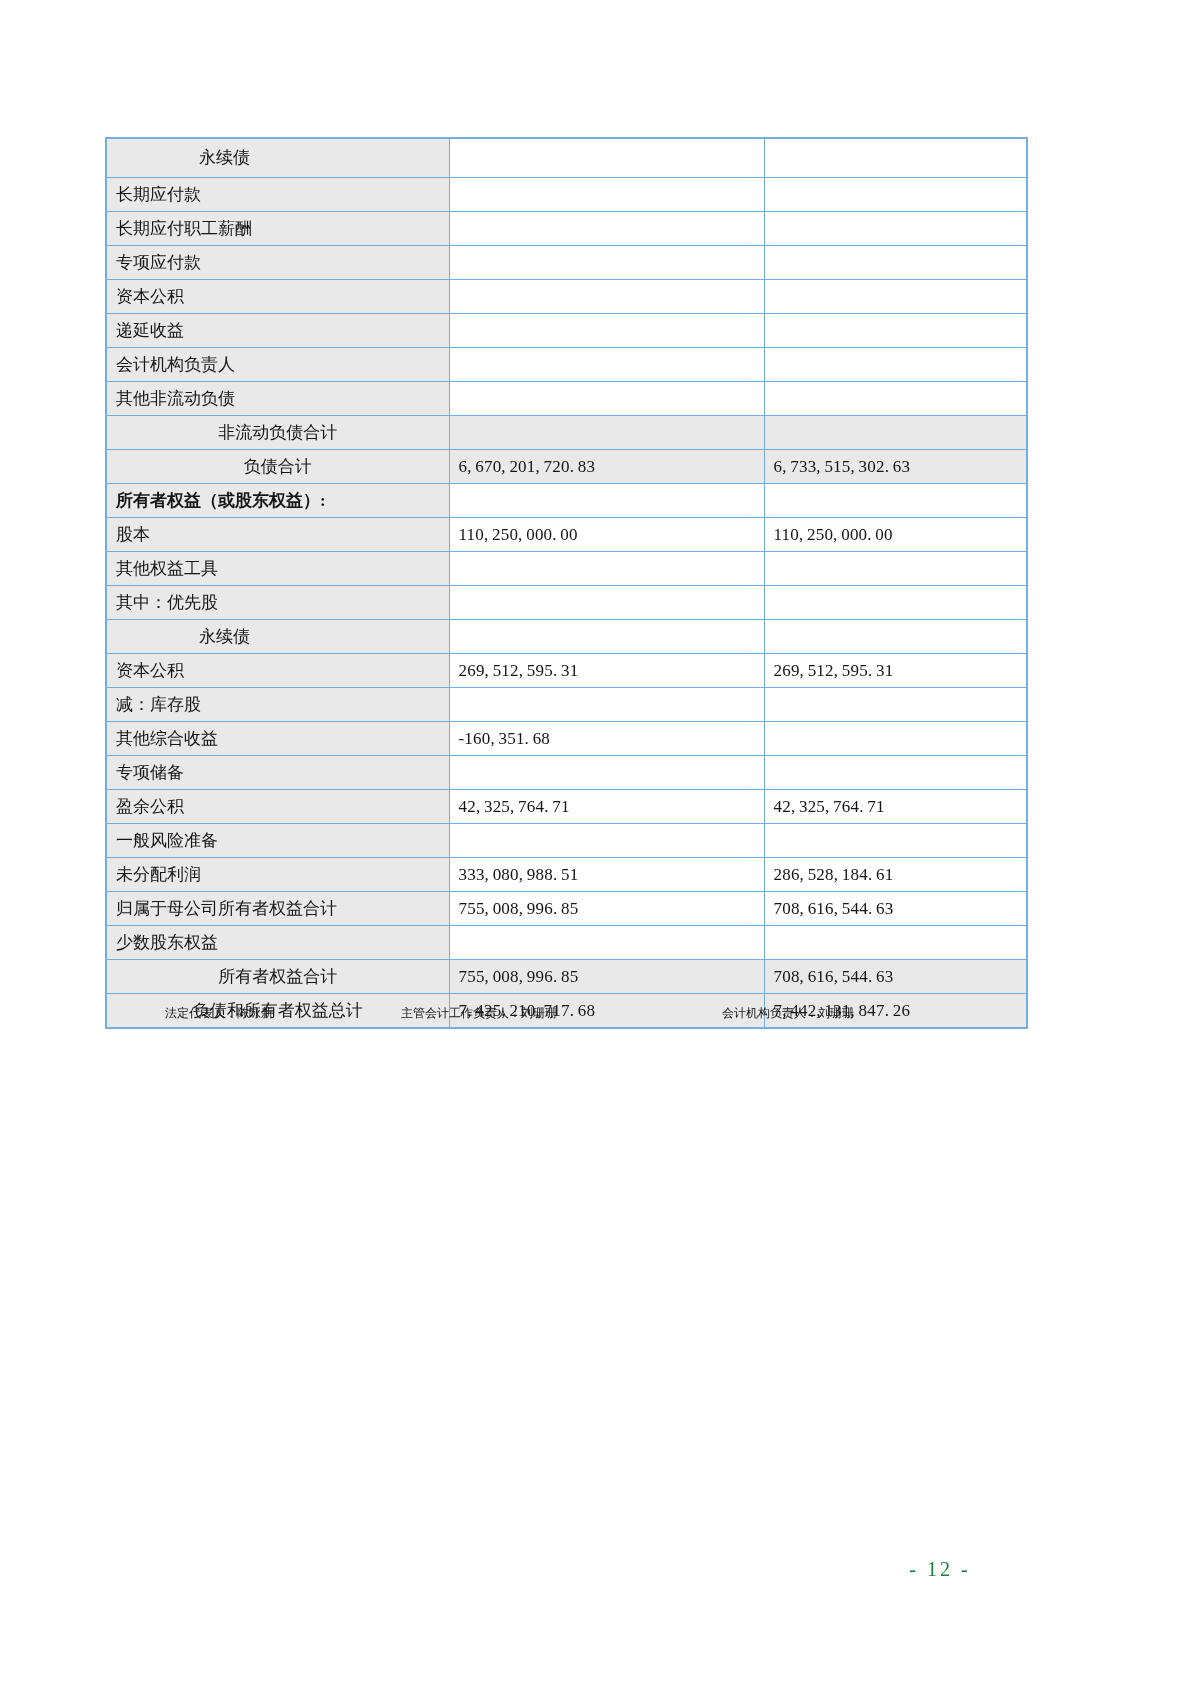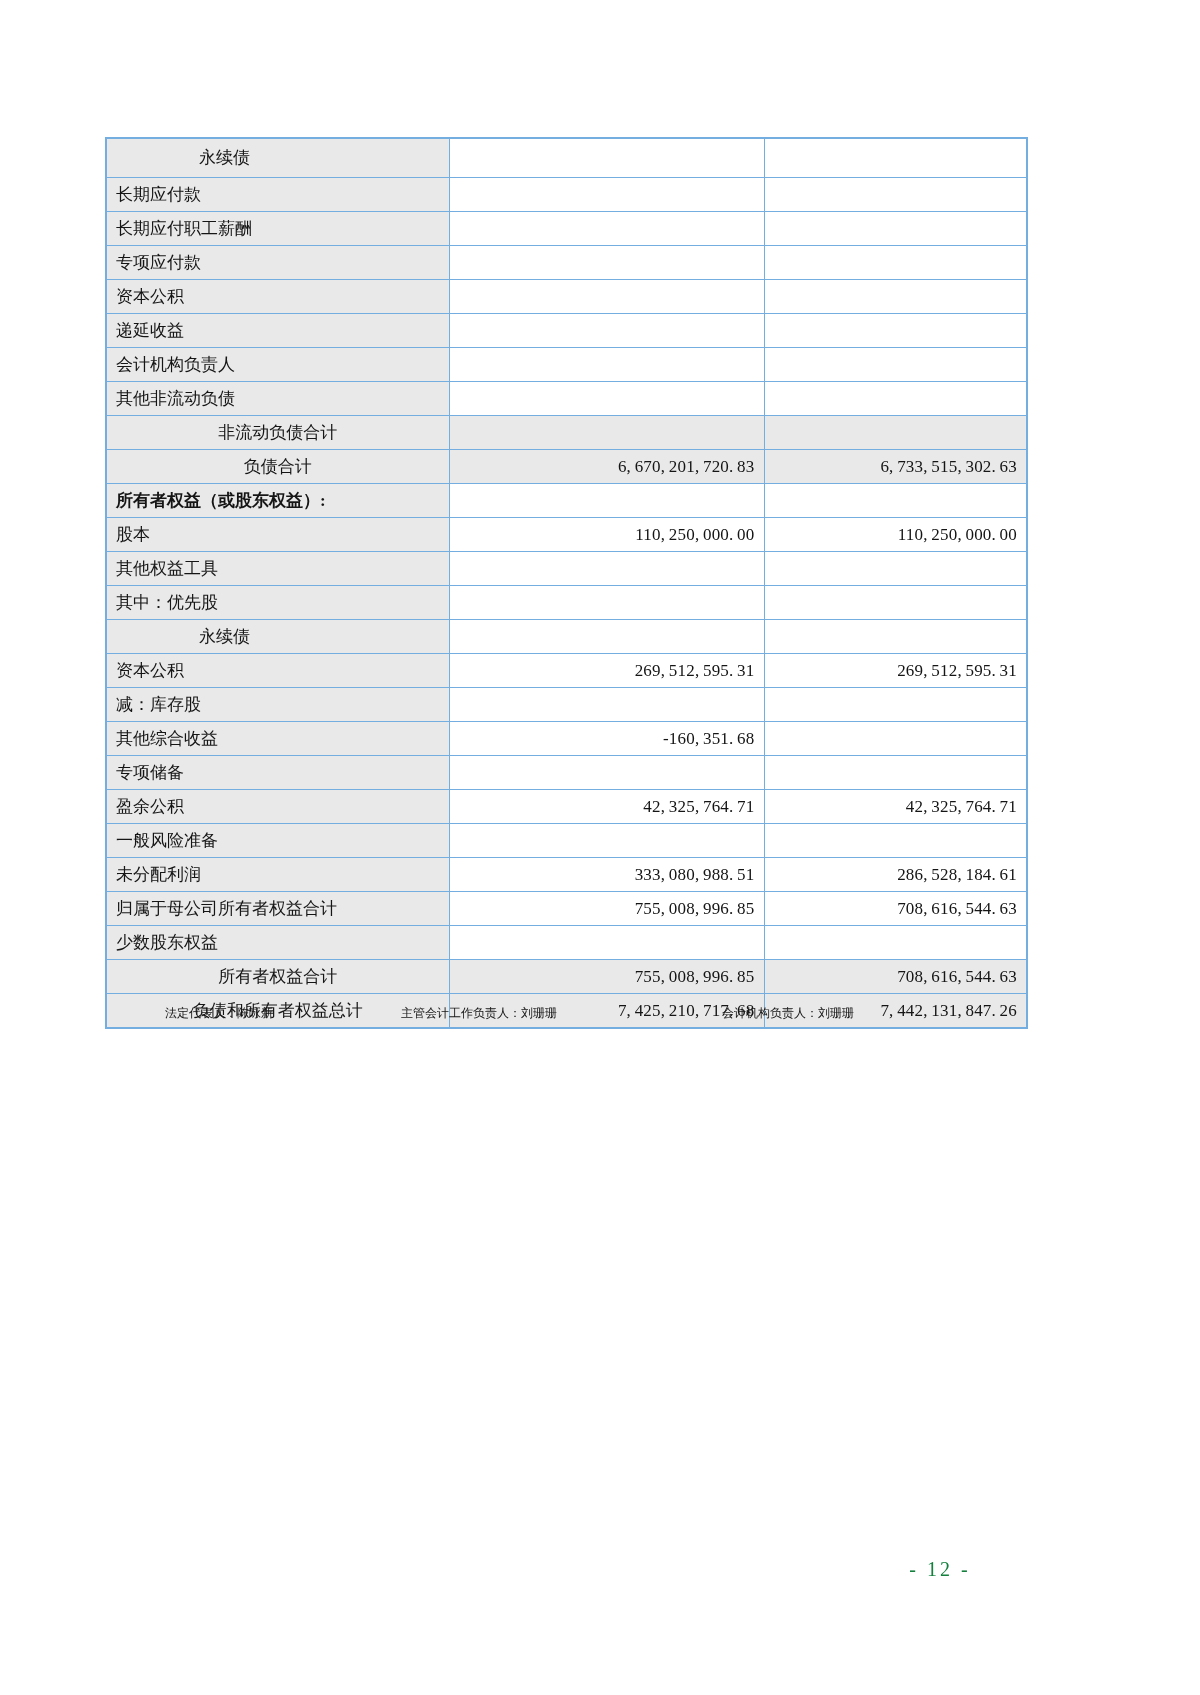--- a/index.html
+++ b/index.html
@@ -33,21 +33,20 @@
   }
   tr.tall td { height: 38px; }
   td.label {
     background: #e9e9e9;
     text-align: left;
   }
   td.label.item-indent { padding-left: 92px; }
   td.label.section { font-weight: bold; }
   td.val {
     background: #ffffff;
-    text-align: right;
     letter-spacing: 0.2px;
   }
   tr.total-row td { background: #e9e9e9; }
   tr.total-row td.label { font-weight: normal; text-align: center; }
   .signatures {
     position: absolute;
     top: 1005px;
     left: 0;
     width: 1061px;
     height: 24px;

